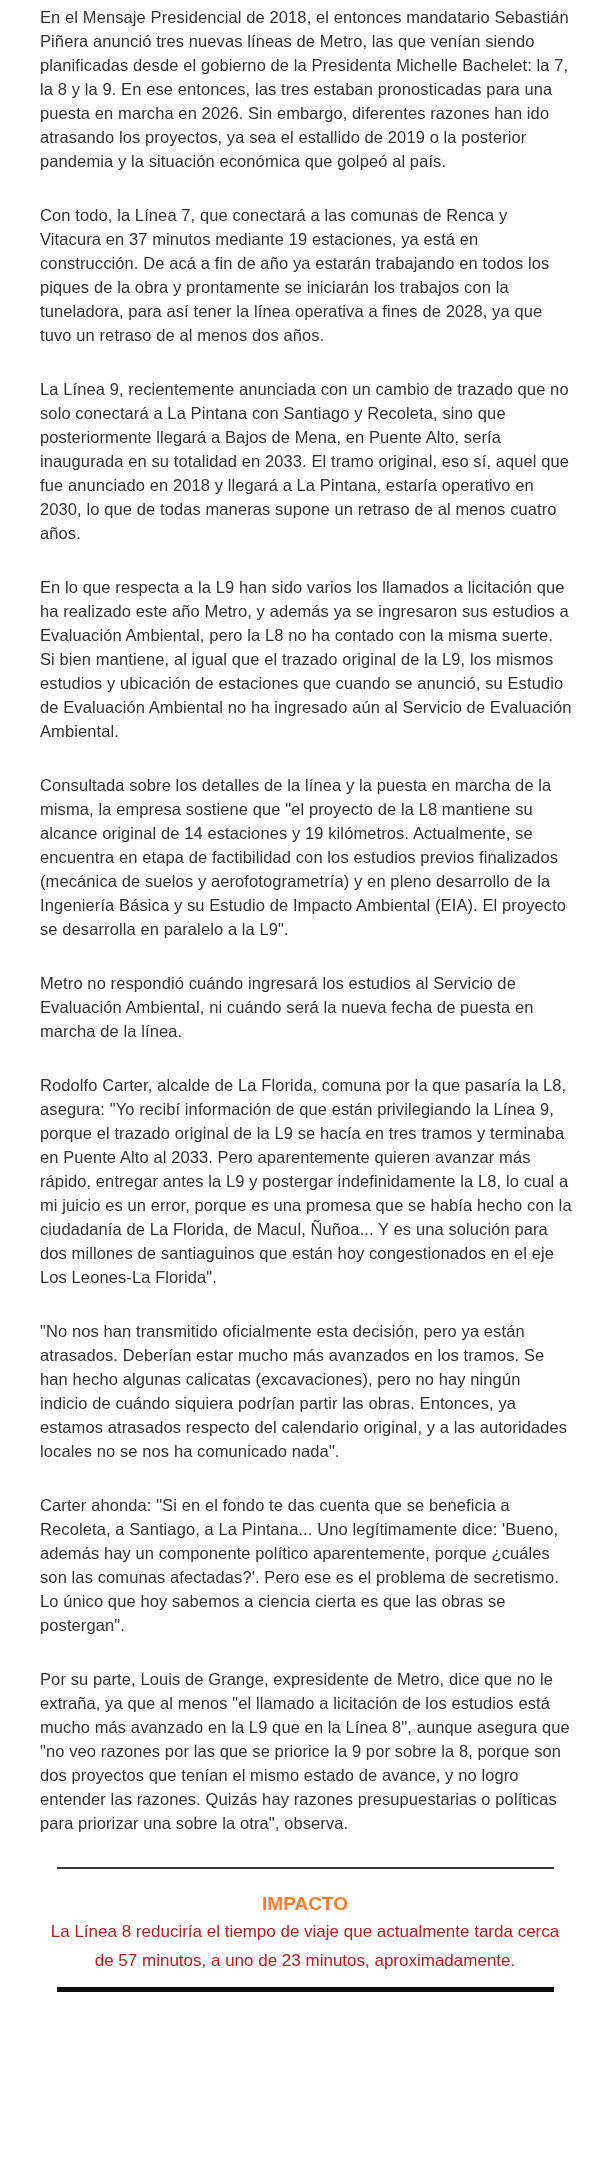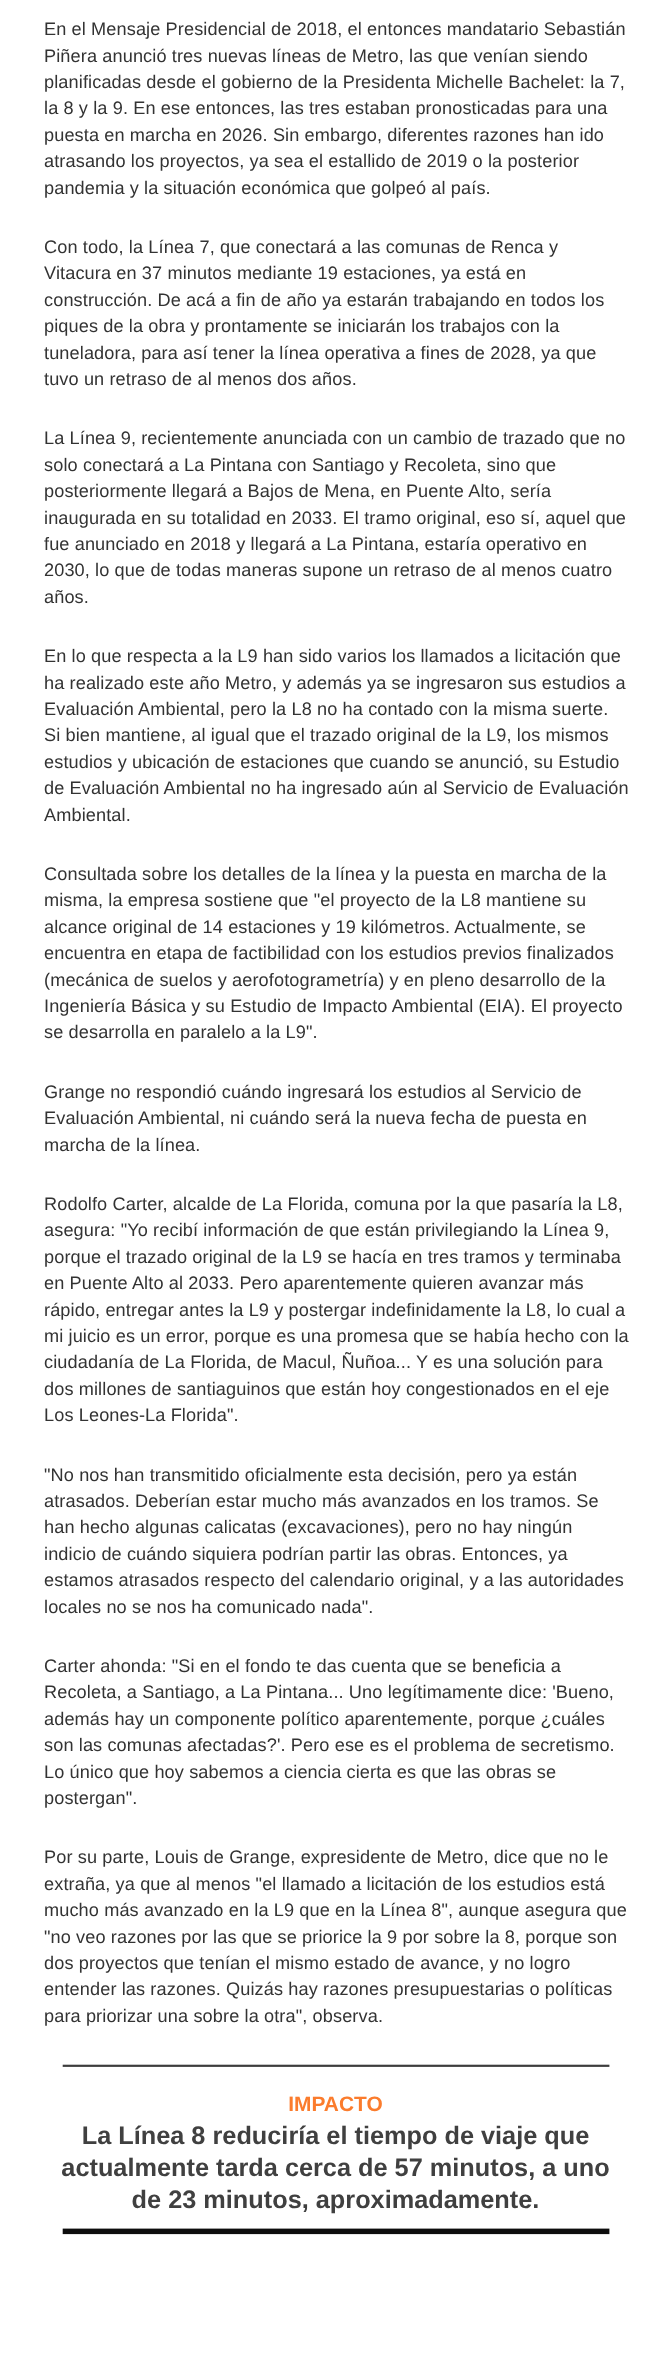--- a/index.html
+++ b/index.html
@@ -8,21 +8,21 @@
     background: #ffffff;
   }
   .page {
     width: 610px;
     min-height: 2158px;
     background: #ffffff;
     box-sizing: border-box;
     font-family: "Liberation Sans", "DejaVu Sans", sans-serif;
   }
   .article-body {
-    padding: 15px 38px 0 40px;
+    padding: 5px 38px 0 40px;
   }
   .article-body p.para {
     margin: 0 0 30px 0;
     font-size: 16.5px;
     line-height: 24px;
     color: #333333;
     letter-spacing: 0.1px;
     text-align: left;
   }
   .impact {
@@ -44,37 +44,37 @@
   .impact-label {
     margin-top: 24px;
     font-size: 19px;
     font-weight: bold;
     color: #fb7c2d;
     line-height: 22px;
   }
   .impact-text {
     margin: 2px auto 0 auto;
     width: 520px;
-    font-size: 23px;
-    font-weight: bold;
-    color: #404040;
+    font-size: 17px;
+    font-weight: normal;
+    color: #b91c1c;
     line-height: 29px;
   }
 </style>
 </head>
 <body>
 
 <div class="page">
   <div class="article-body">
     <p class="para">En el Mensaje Presidencial de 2018, el entonces mandatario Sebastián Piñera anunció tres nuevas líneas de Metro, las que venían siendo planificadas desde el gobierno de la Presidenta Michelle Bachelet: la 7, la 8 y la 9. En ese entonces, las tres estaban pronosticadas para una puesta en marcha en 2026. Sin embargo, diferentes razones han ido atrasando los proyectos, ya sea el estallido de 2019 o la posterior pandemia y la situación económica que golpeó al país.</p>
     <p class="para">Con todo, la Línea 7, que conectará a las comunas de Renca y Vitacura en 37 minutos mediante 19 estaciones, ya está en construcción. De acá a fin de año ya estarán trabajando en todos los piques de la obra y prontamente se iniciarán los trabajos con la tuneladora, para así tener la línea operativa a fines de 2028, ya que tuvo un retraso de al menos dos años.</p>
     <p class="para">La Línea 9, recientemente anunciada con un cambio de trazado que no solo conectará a La Pintana con Santiago y Recoleta, sino que posteriormente llegará a Bajos de Mena, en Puente Alto, sería inaugurada en su totalidad en 2033. El tramo original, eso sí, aquel que fue anunciado en 2018 y llegará a La Pintana, estaría operativo en 2030, lo que de todas maneras supone un retraso de al menos cuatro años.</p>
     <p class="para">En lo que respecta a la L9 han sido varios los llamados a licitación que ha realizado este año Metro, y además ya se ingresaron sus estudios a Evaluación Ambiental, pero la L8 no ha contado con la misma suerte. Si bien mantiene, al igual que el trazado original de la L9, los mismos estudios y ubicación de estaciones que cuando se anunció, su Estudio de Evaluación Ambiental no ha ingresado aún al Servicio de Evaluación Ambiental.</p>
     <p class="para">Consultada sobre los detalles de la línea y la puesta en marcha de la misma, la empresa sostiene que "el proyecto de la L8 mantiene su alcance original de 14 estaciones y 19 kilómetros. Actualmente, se encuentra en etapa de factibilidad con los estudios previos finalizados (mecánica de suelos y aerofotogrametría) y en pleno desarrollo de la Ingeniería Básica y su Estudio de Impacto Ambiental (EIA). El proyecto se desarrolla en paralelo a la L9".</p>
-    <p class="para">Grange no respondió cuándo ingresará los estudios al Servicio de Evaluación Ambiental, ni cuándo será la nueva fecha de puesta en marcha de la línea.</p>
+    <p class="para">Metro no respondió cuándo ingresará los estudios al Servicio de Evaluación Ambiental, ni cuándo será la nueva fecha de puesta en marcha de la línea.</p>
     <p class="para">Rodolfo Carter, alcalde de La Florida, comuna por la que pasaría la L8, asegura: "Yo recibí información de que están privilegiando la Línea 9, porque el trazado original de la L9 se hacía en tres tramos y terminaba en Puente Alto al 2033. Pero aparentemente quieren avanzar más rápido, entregar antes la L9 y postergar indefinidamente la L8, lo cual a mi juicio es un error, porque es una promesa que se había hecho con la ciudadanía de La Florida, de Macul, Ñuñoa... Y es una solución para dos millones de santiaguinos que están hoy congestionados en el eje Los Leones-La Florida".</p>
     <p class="para">"No nos han transmitido oficialmente esta decisión, pero ya están atrasados. Deberían estar mucho más avanzados en los tramos. Se han hecho algunas calicatas (excavaciones), pero no hay ningún indicio de cuándo siquiera podrían partir las obras. Entonces, ya estamos atrasados respecto del calendario original, y a las autoridades locales no se nos ha comunicado nada".</p>
     <p class="para">Carter ahonda: "Si en el fondo te das cuenta que se beneficia a Recoleta, a Santiago, a La Pintana... Uno legítimamente dice: 'Bueno, además hay un componente político aparentemente, porque ¿cuáles son las comunas afectadas?'. Pero ese es el problema de secretismo. Lo único que hoy sabemos a ciencia cierta es que las obras se postergan".</p>
     <p class="para">Por su parte, Louis de Grange, expresidente de Metro, dice que no le extraña, ya que al menos "el llamado a licitación de los estudios está mucho más avanzado en la L9 que en la Línea 8", aunque asegura que "no veo razones por las que se priorice la 9 por sobre la 8, porque son dos proyectos que tenían el mismo estado de avance, y no logro entender las razones. Quizás hay razones presupuestarias o políticas para priorizar una sobre la otra", observa.</p>
   </div>
 
   <div class="impact">
     <hr class="thin">
     <div class="impact-label" style="color: rgb(251, 124, 45);">IMPACTO</div>
     <div class="impact-text">La Línea 8 reduciría el tiempo de viaje que actualmente tarda cerca de 57 minutos, a uno de 23 minutos, aproximadamente.</div>

